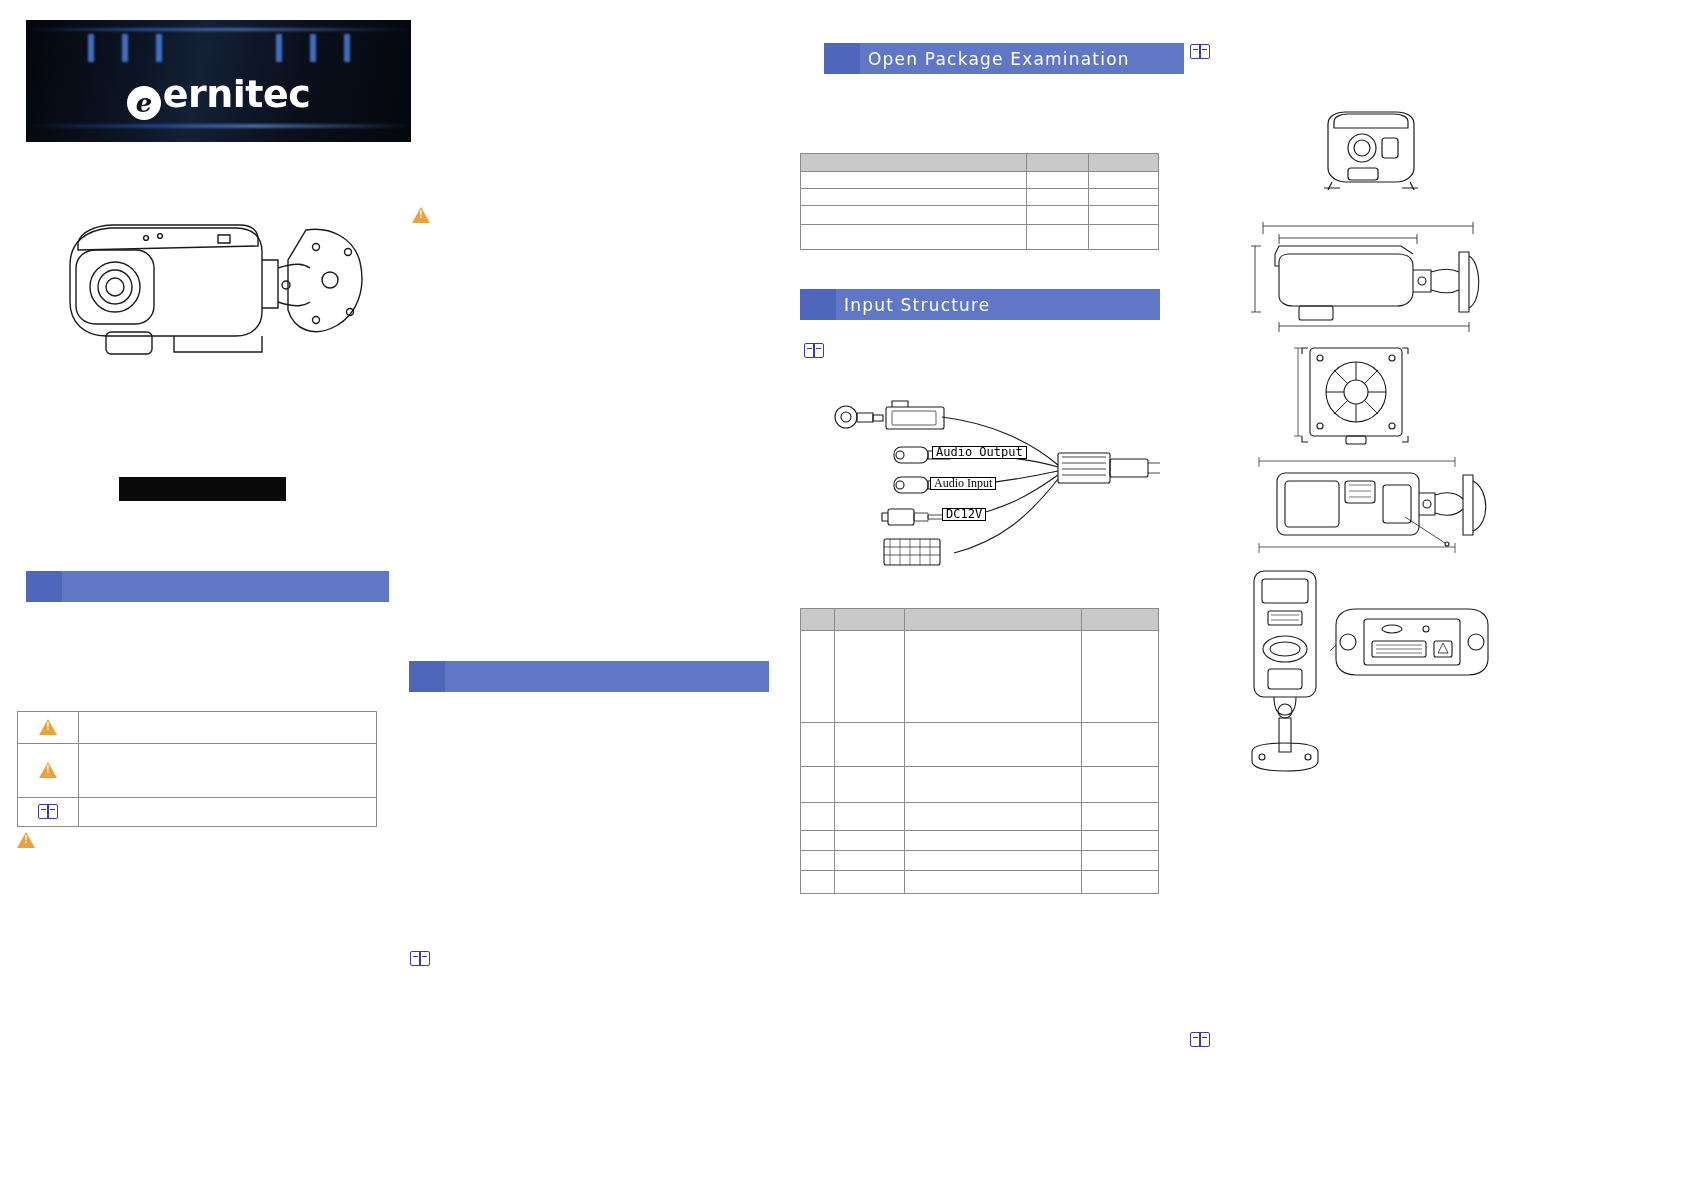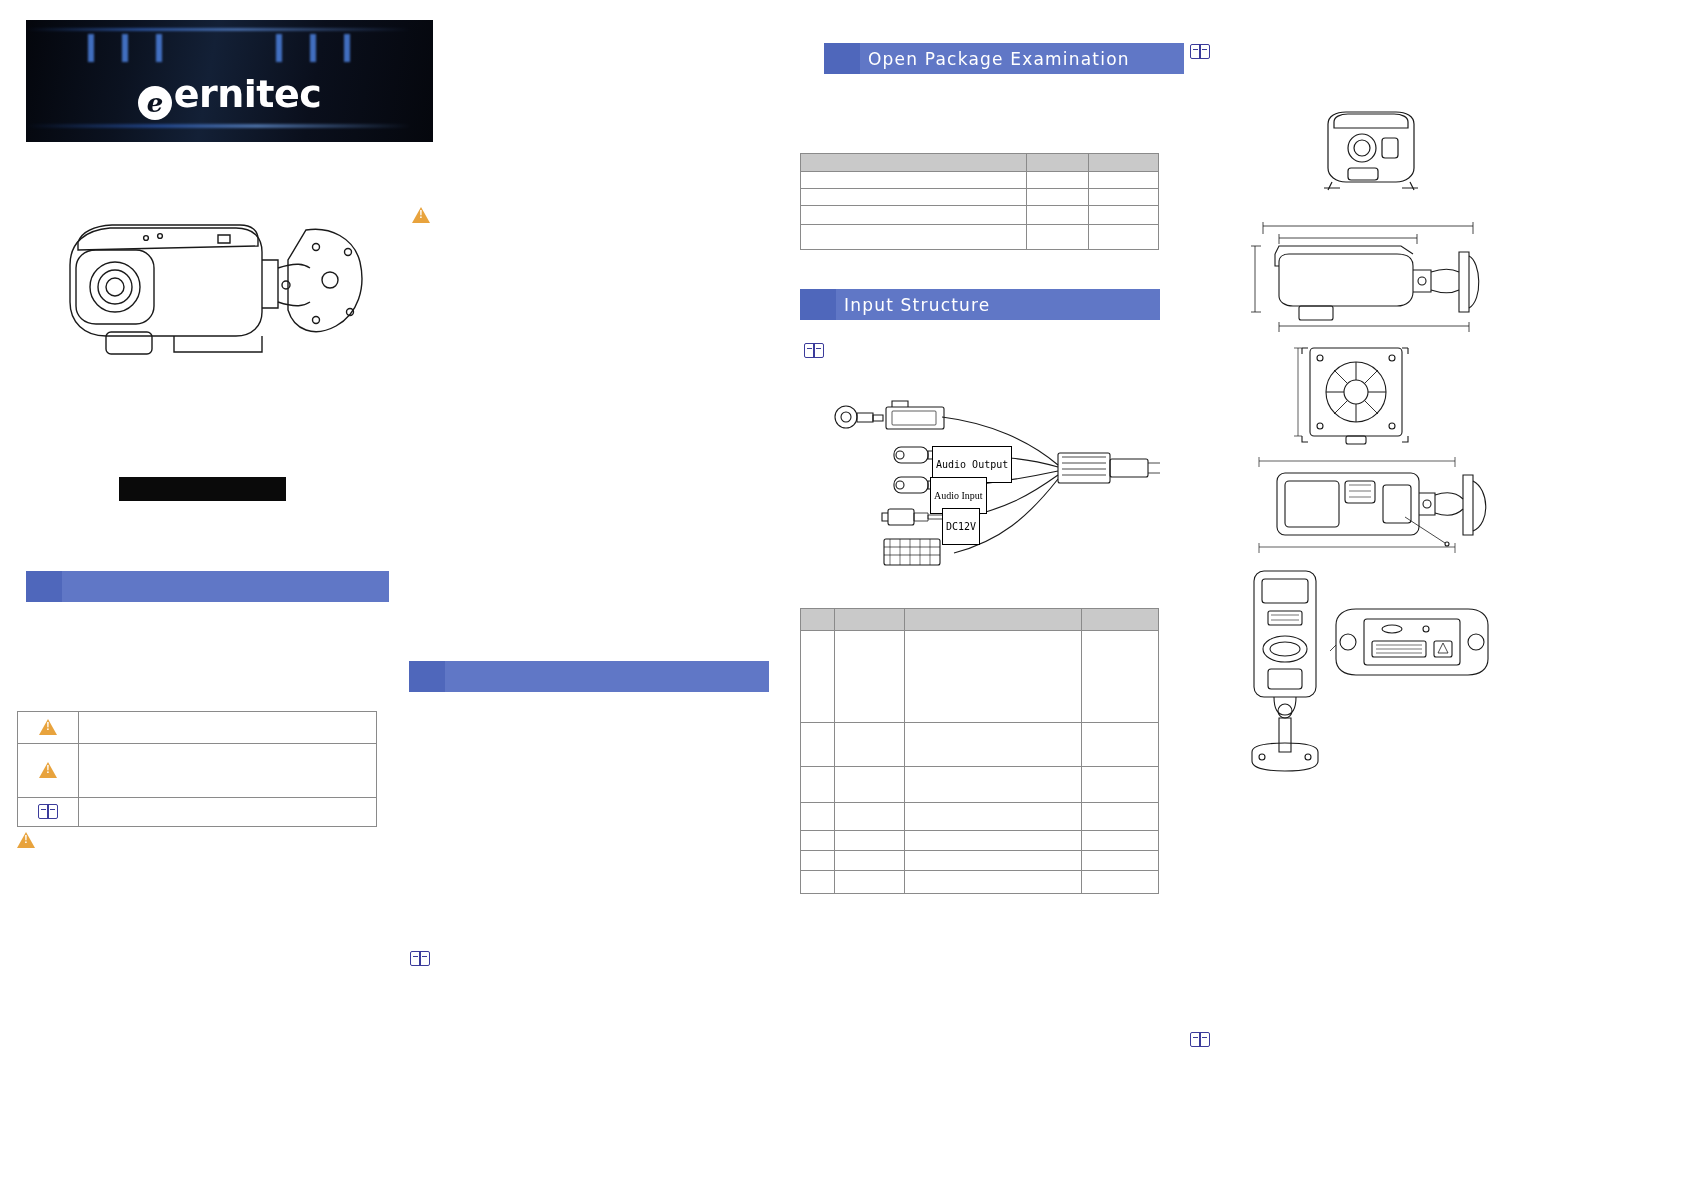--- a/index.html
+++ b/index.html
@@ -21,21 +21,20 @@
 
   
   .logo-banner {
     position: absolute;
     left: 26px;
     top: 20px;
     width: 385px;
     height: 122px;
     background: linear-gradient(100deg, #04060c 0%, #0b1220 25%, #132036 45%, #0a0f1c 70%, #05070d 100%);
     overflow: hidden;
-    padding-left: 22px;
   }
   .logo-banner .streak {
     position: absolute;
     background: #2f6ad8;
     opacity: .55;
     filter: blur(1px);
   }
   .logo-banner .s1 { left: 0; top: 8px; width: 385px; height: 3px; background: linear-gradient(90deg, rgba(25,60,140,0) 0%, #3f7ae8 30%, #6fa6ff 55%, rgba(25,60,140,0) 100%); }
   .logo-banner .s2 { left: 0; top: 104px; width: 385px; height: 4px; background: linear-gradient(90deg, rgba(25,60,140,0) 0%, #2f63c8 35%, #78b0ff 60%, rgba(25,60,140,0) 100%); }
   .logo-banner .v { position: absolute; top: 14px; width: 6px; height: 28px; background: #4f86e8; opacity: .8; filter: blur(1px);}
@@ -163,23 +162,23 @@
 
   
   .draw { position: absolute; }
 
   
   .cable-label {
     position: absolute;
     border: 1px solid #000;
     background: #fff;
     font-family: "DejaVu Sans Mono", monospace;
-    font-size: 10px;
+    font-size: 12px;
     line-height: 11px;
-    padding: 12px 3px;
+    padding: 0 3px;
     white-space: nowrap;
   }
 </style>
 </head>
 <body>
 
 <div class="page">
 
   <div class="logo-banner">
     <div class="streak s1"></div>

